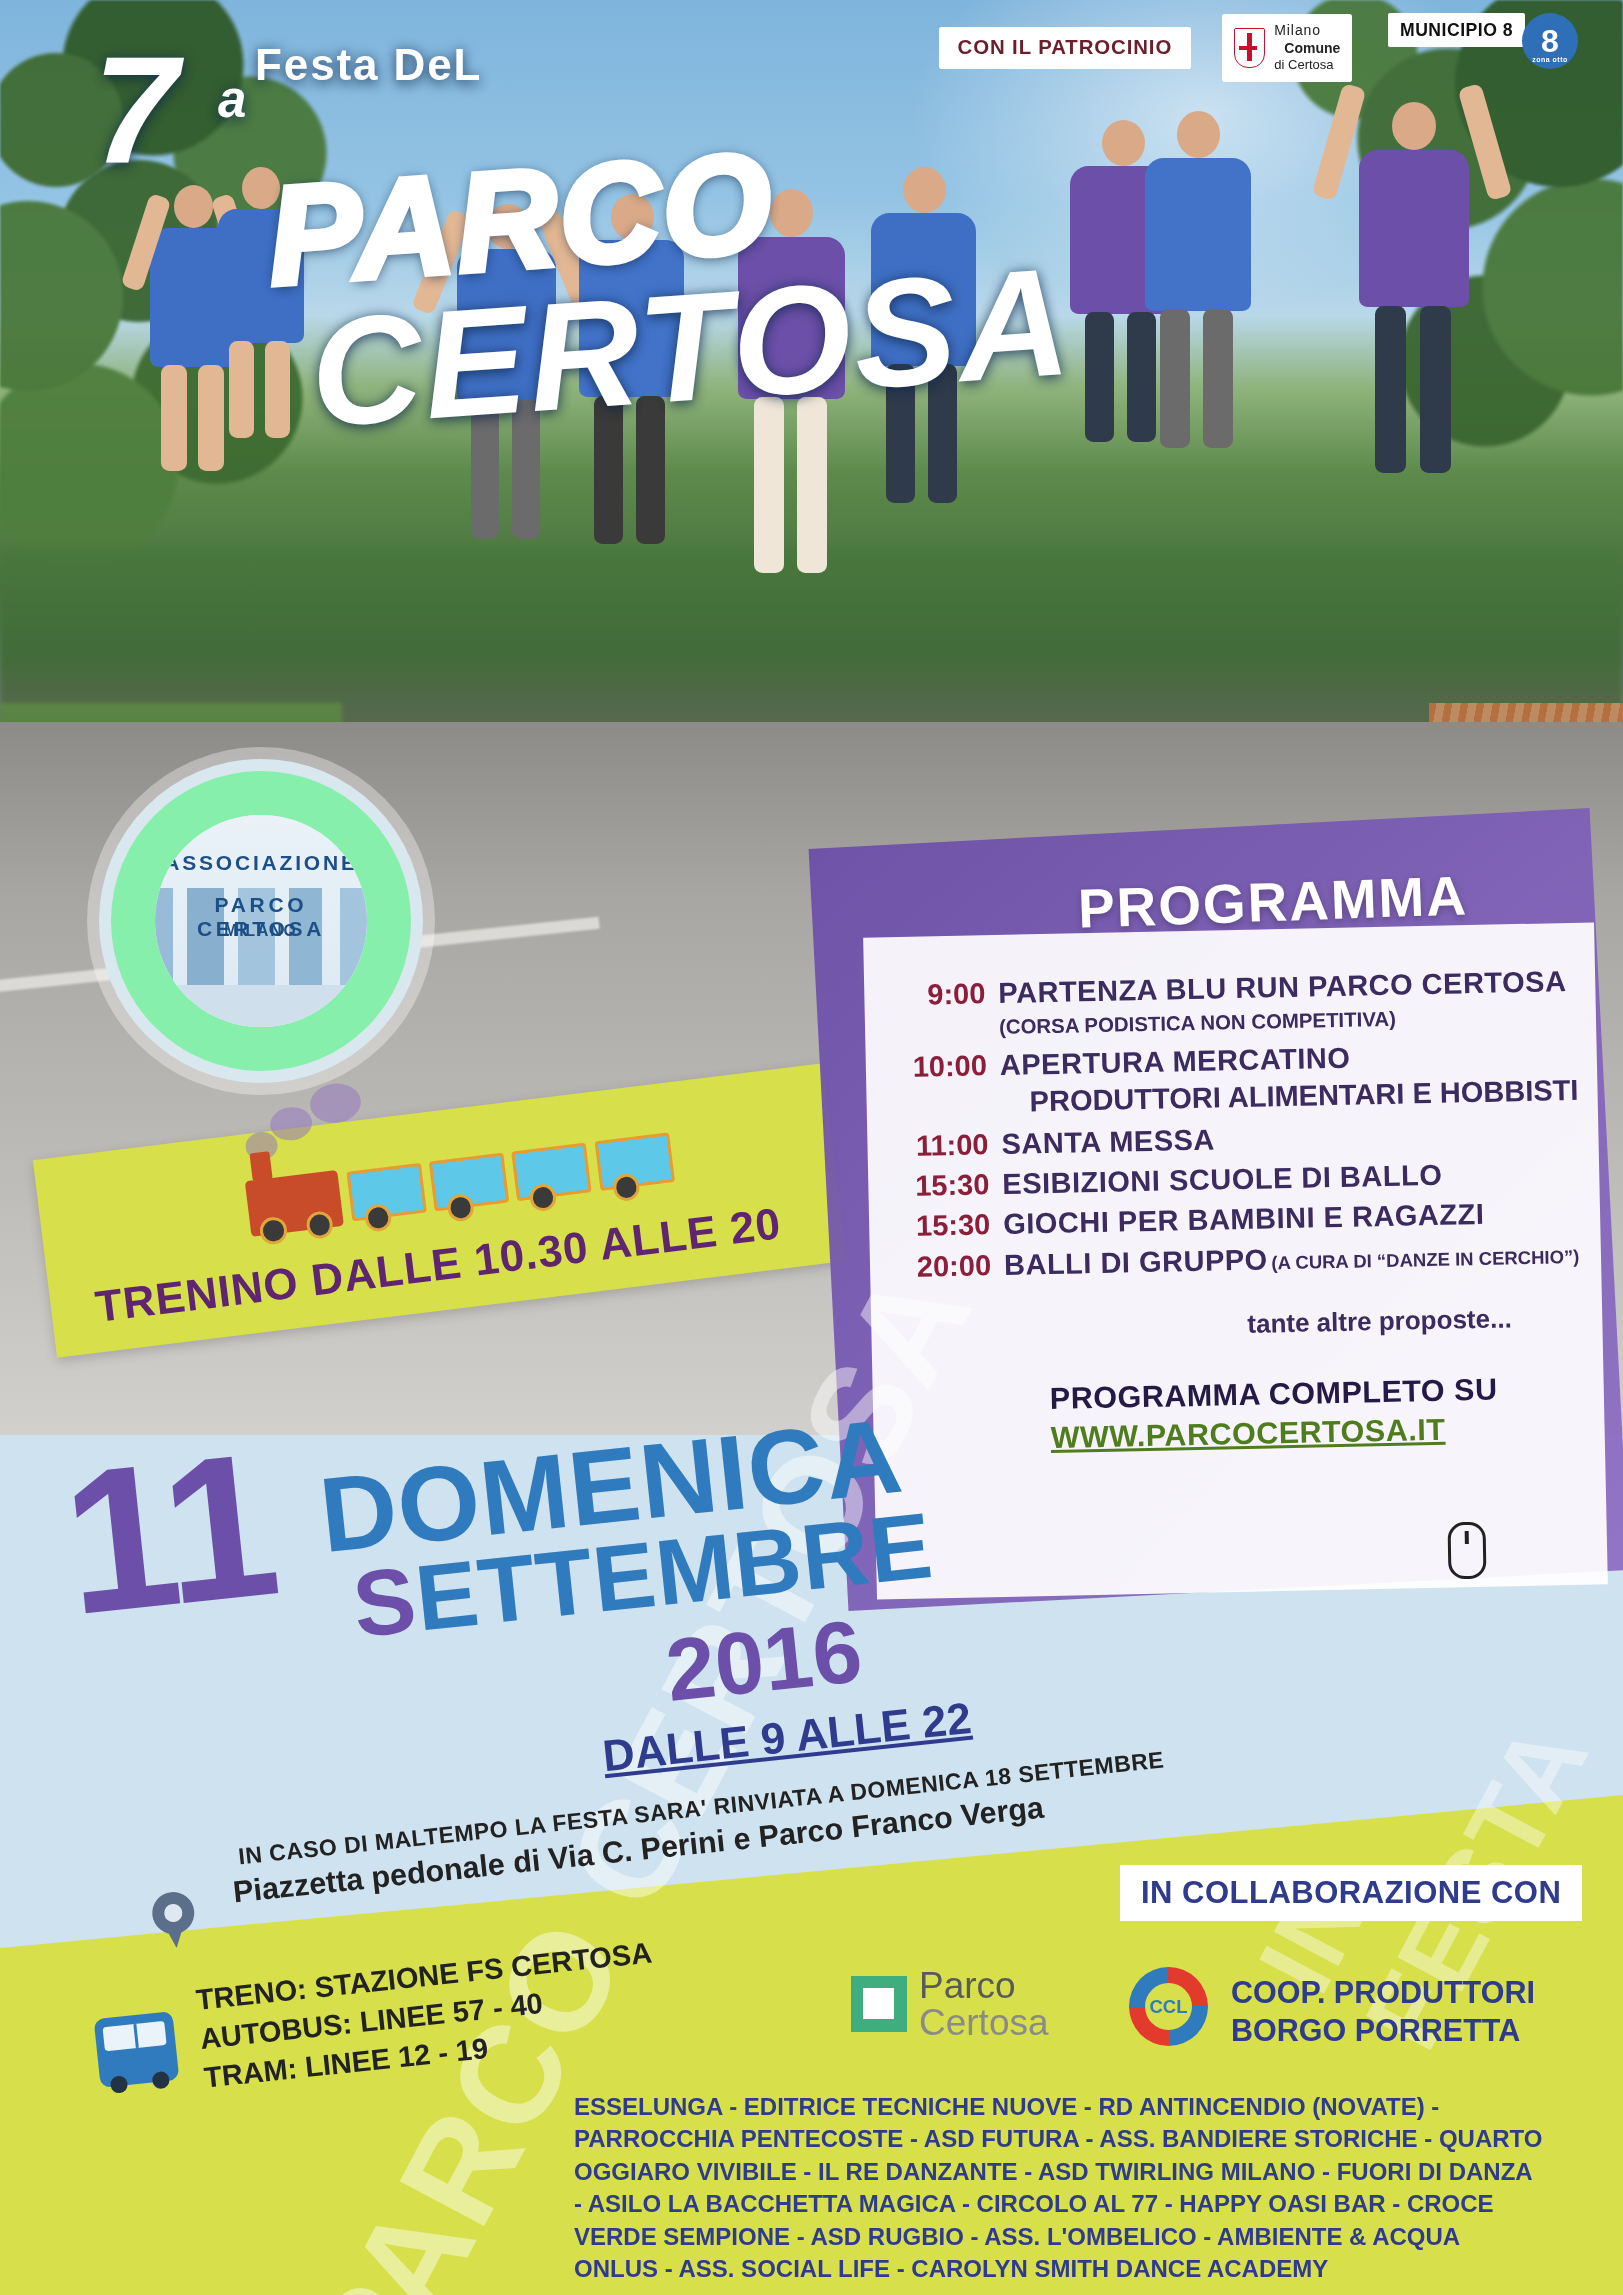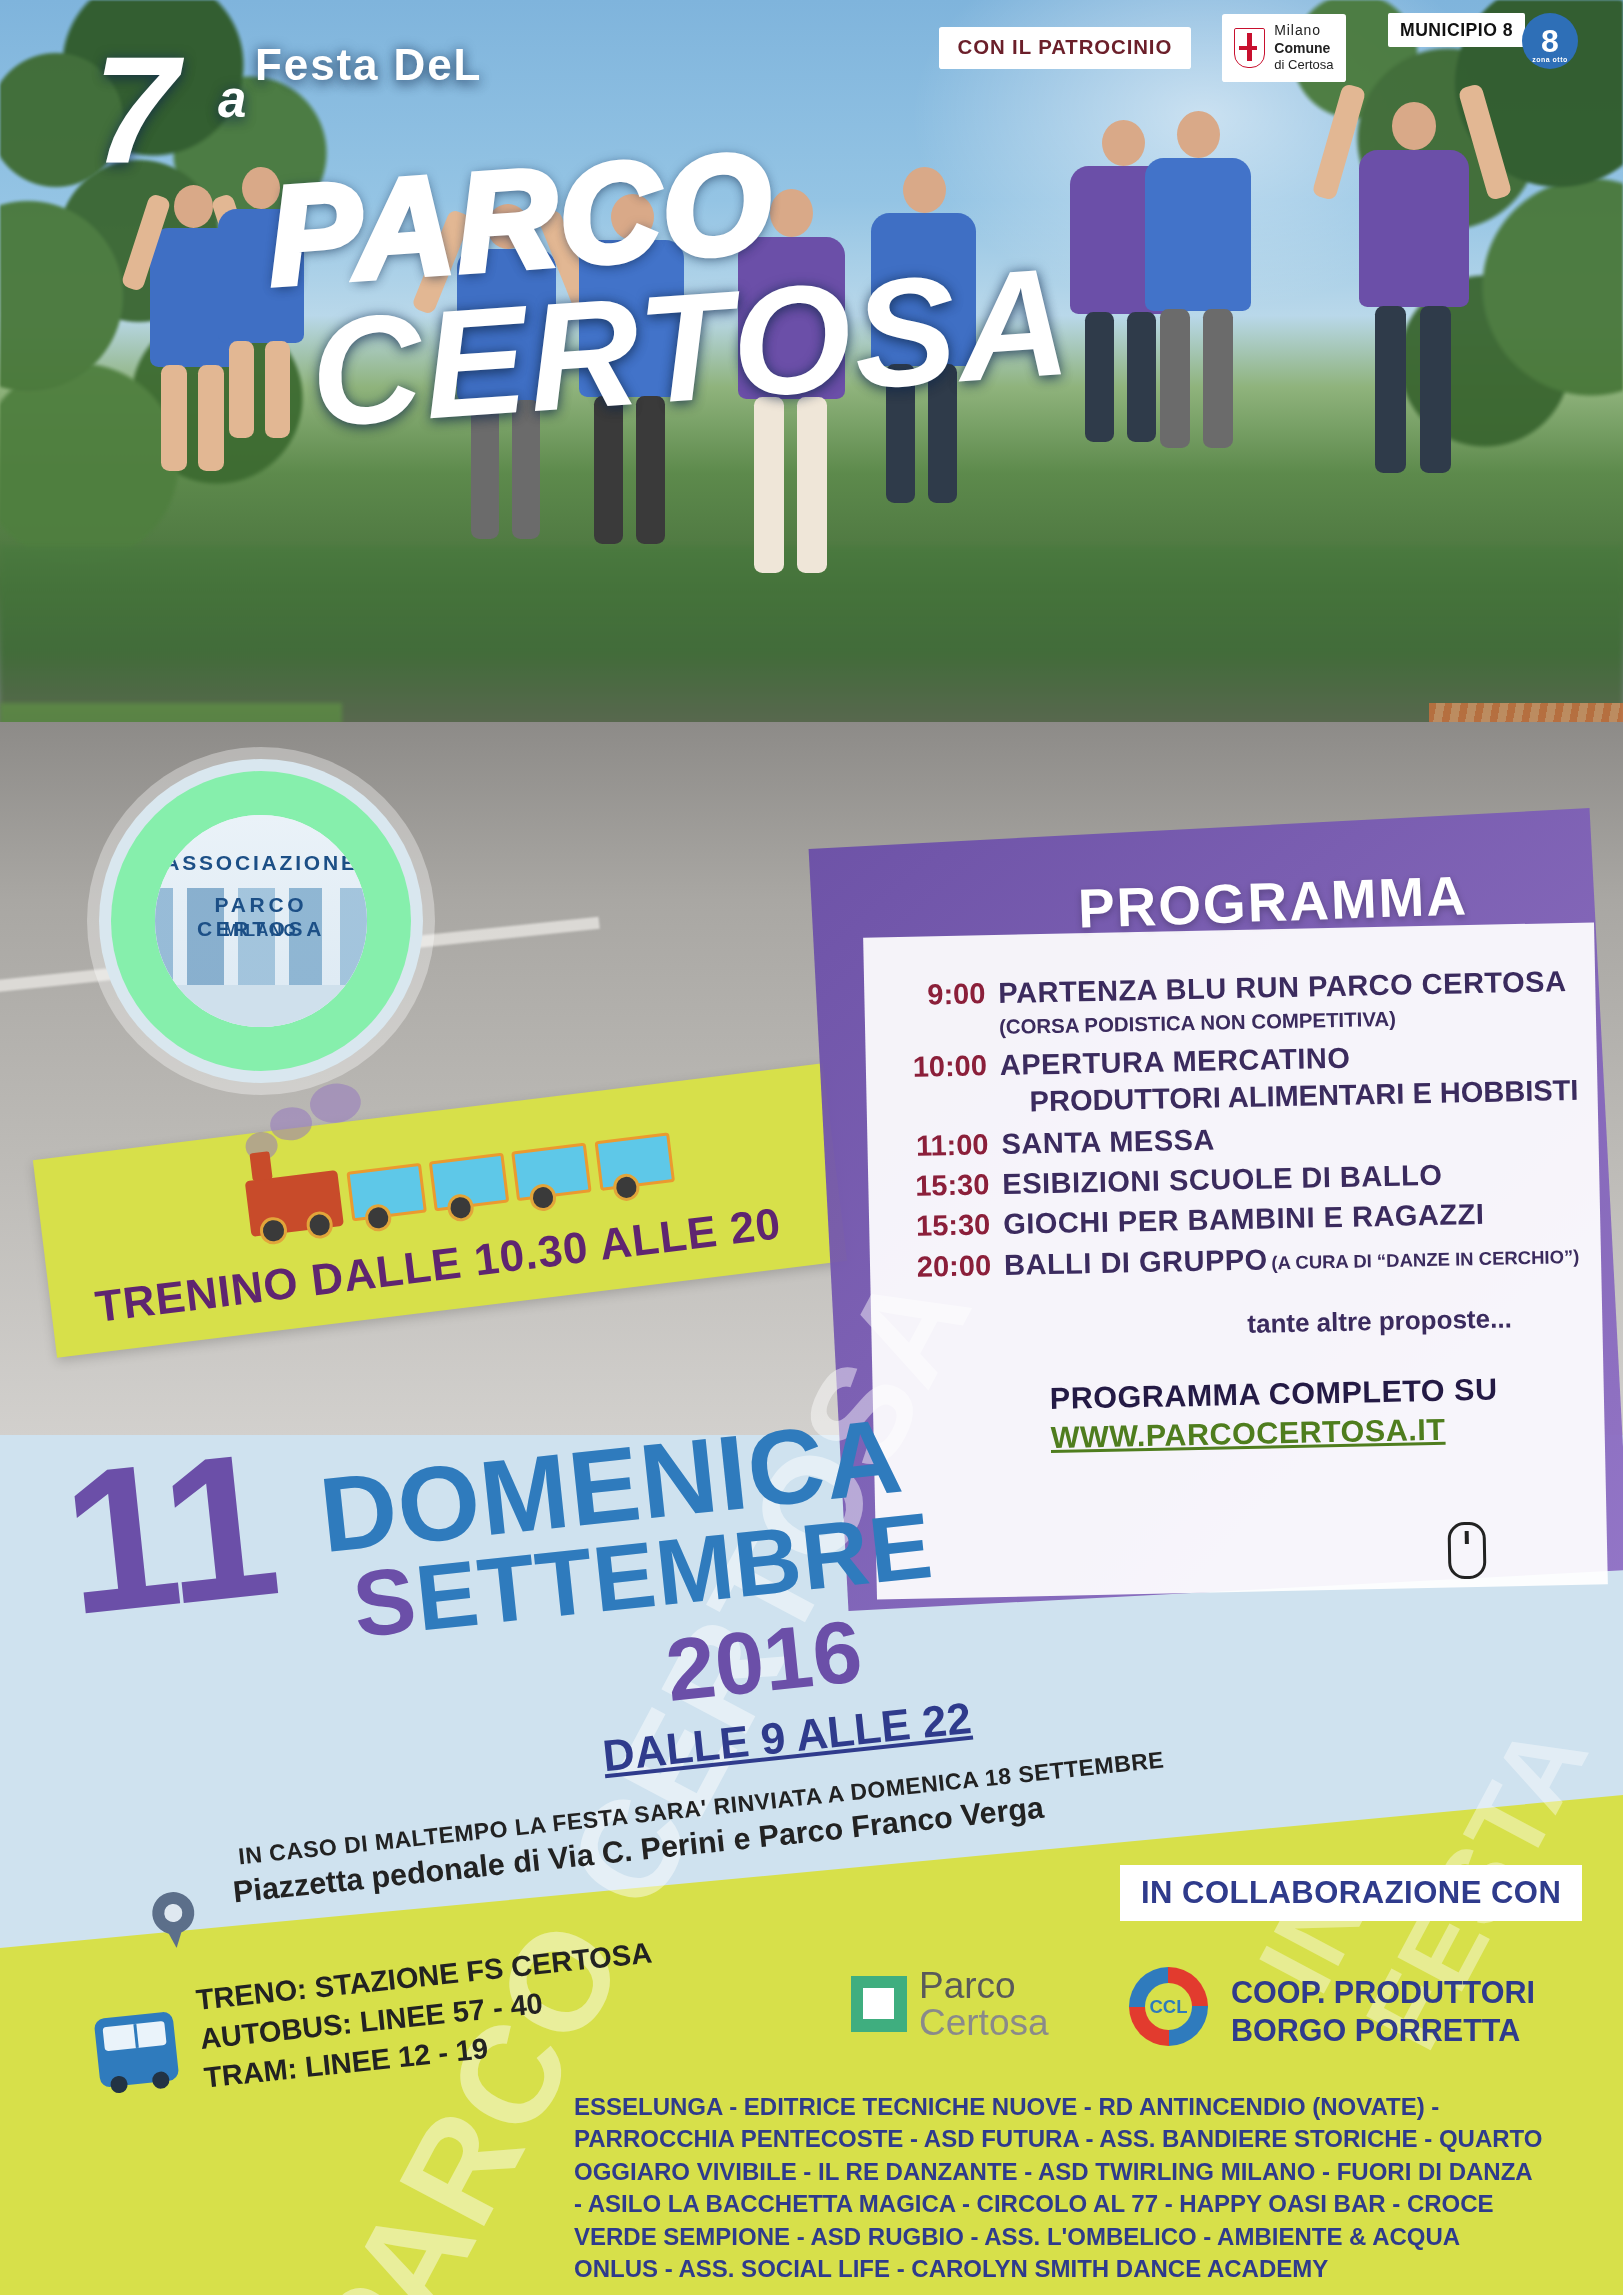--- a/index.html
+++ b/index.html
@@ -77,21 +77,21 @@
   .patrocinio{position:absolute;left:939px;top:27px;background:#fff;color:#6b1f2a;
     font-weight:bold;font-size:20.4px;letter-spacing:0.9px;padding:9.3px 18.5px;border-radius:2.8px;}
   .comune{position:absolute;left:1222px;top:14px;background:#fff;padding:8.3px 12px;border-radius:2.8px;
     display:flex;align-items:center;gap:9.3px;}
   .comune .crest{width:29px;height:38px;background:
      linear-gradient(#fff,#fff);border:1.9px solid #c8102e;position:relative;border-radius:1.9px 1.9px 14px 14px;}
   .comune .crest:before{content:"";position:absolute;left:50%;top:3.7px;width:4.6px;height:28px;margin-left:-2.3px;background:#c8102e;}
   .comune .crest:after{content:"";position:absolute;left:3.7px;top:50%;height:4.6px;width:18.5px;margin-top:-2.3px;background:#c8102e;}
   .comune .ctext{color:#222;line-height:1.25;}
   .comune .ctext .m{font-size:14px;letter-spacing:0.9px;}
-  .comune .ctext .c{font-size:14px;font-weight:bold;}
+  .comune .ctext .c{font-size:14px;font-weight:bold;margin-left:10px;}
   .comune .ctext .d{font-size:13px;}
   .municipio{position:absolute;left:1388px;top:13px;background:#fff;color:#111;font-weight:bold;
     font-size:17.6px;letter-spacing:0.5px;padding:6.5px 12px;border-radius:1.9px;}
   .mun8{position:absolute;left:1522px;top:13px;width:56px;height:56px;border-radius:50%;
     background:#2e6fb7;color:#fff;display:flex;align-items:center;justify-content:center;
     font-size:32px;font-weight:bold;}
   .mun8 small{position:absolute;bottom:6.5px;font-size:7px;letter-spacing:0.5px;}
 
   
   .assoc{position:absolute;left:99px;top:759px;width:324px;height:324px;border-radius:50%;

